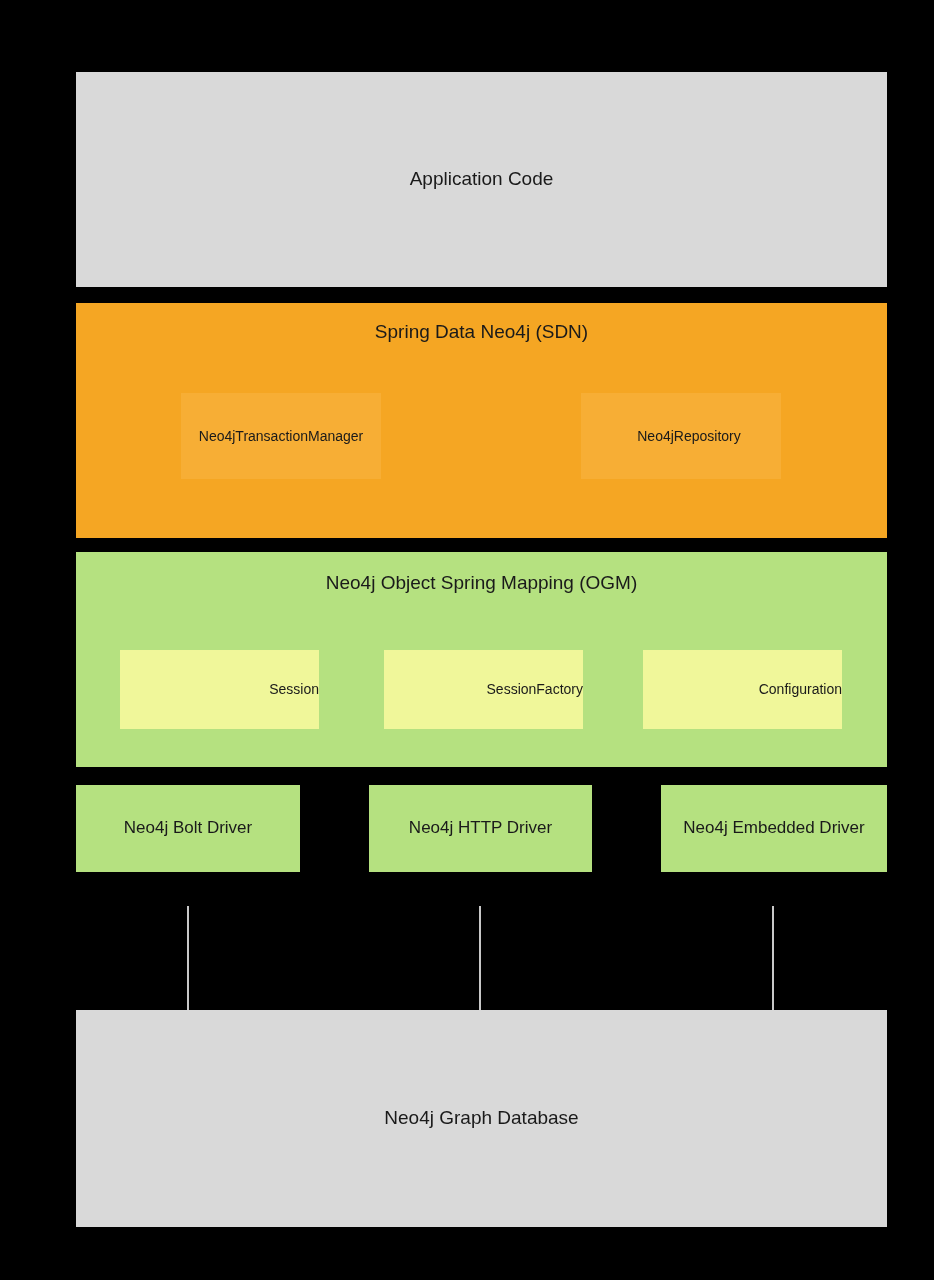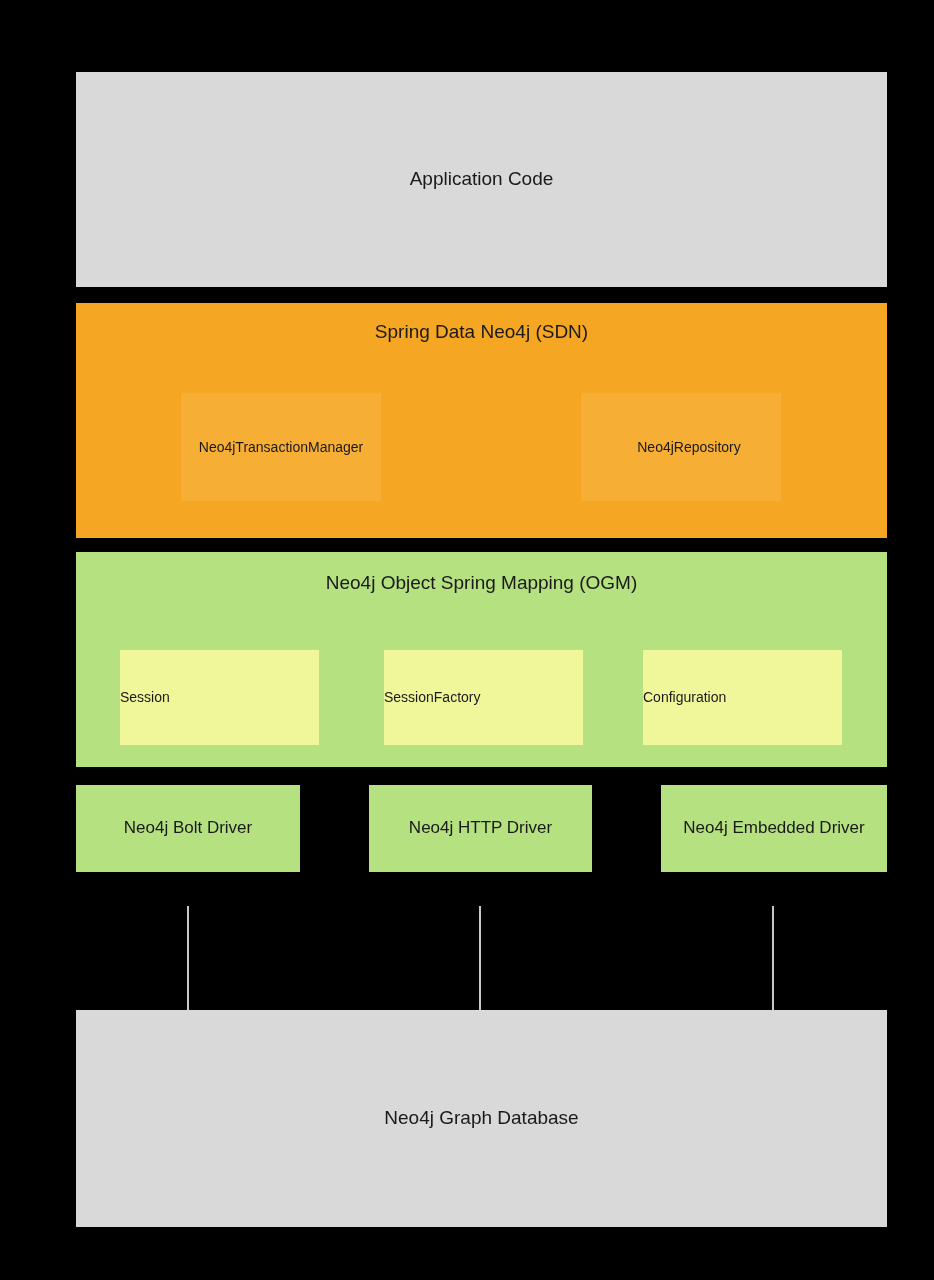--- a/index.html
+++ b/index.html
@@ -87,21 +87,21 @@
   .sdn-sub {
     position: absolute;
     box-sizing: border-box;
     background: #f7ae35;
     display: flex;
     align-items: center;
     justify-content: center;
     font-size: 14px;
     color: #1a1a1a;
     top: 90px;
-    height: 108px;
+    height: 86px;
     width: 200px;
   }
 
   #sdn-transaction-manager {
     left: 105px;
   }
 
   #sdn-repository {
     left: 505px;
     padding-left: 16px;
@@ -117,25 +117,25 @@
   #ogm-title {
     top: 20px;
   }
 
   .ogm-sub {
     position: absolute;
     box-sizing: border-box;
     background: #f0f79a;
     display: flex;
     align-items: center;
-    justify-content: flex-start;
+    justify-content: flex-end;
     font-size: 14px;
     color: #1a1a1a;
     top: 98px;
-    height: 95px;
+    height: 79px;
     width: 199px;
   }
 
   #ogm-session {
     left: 44px;
   }
 
   #ogm-session-factory {
     left: 308px;
   }

